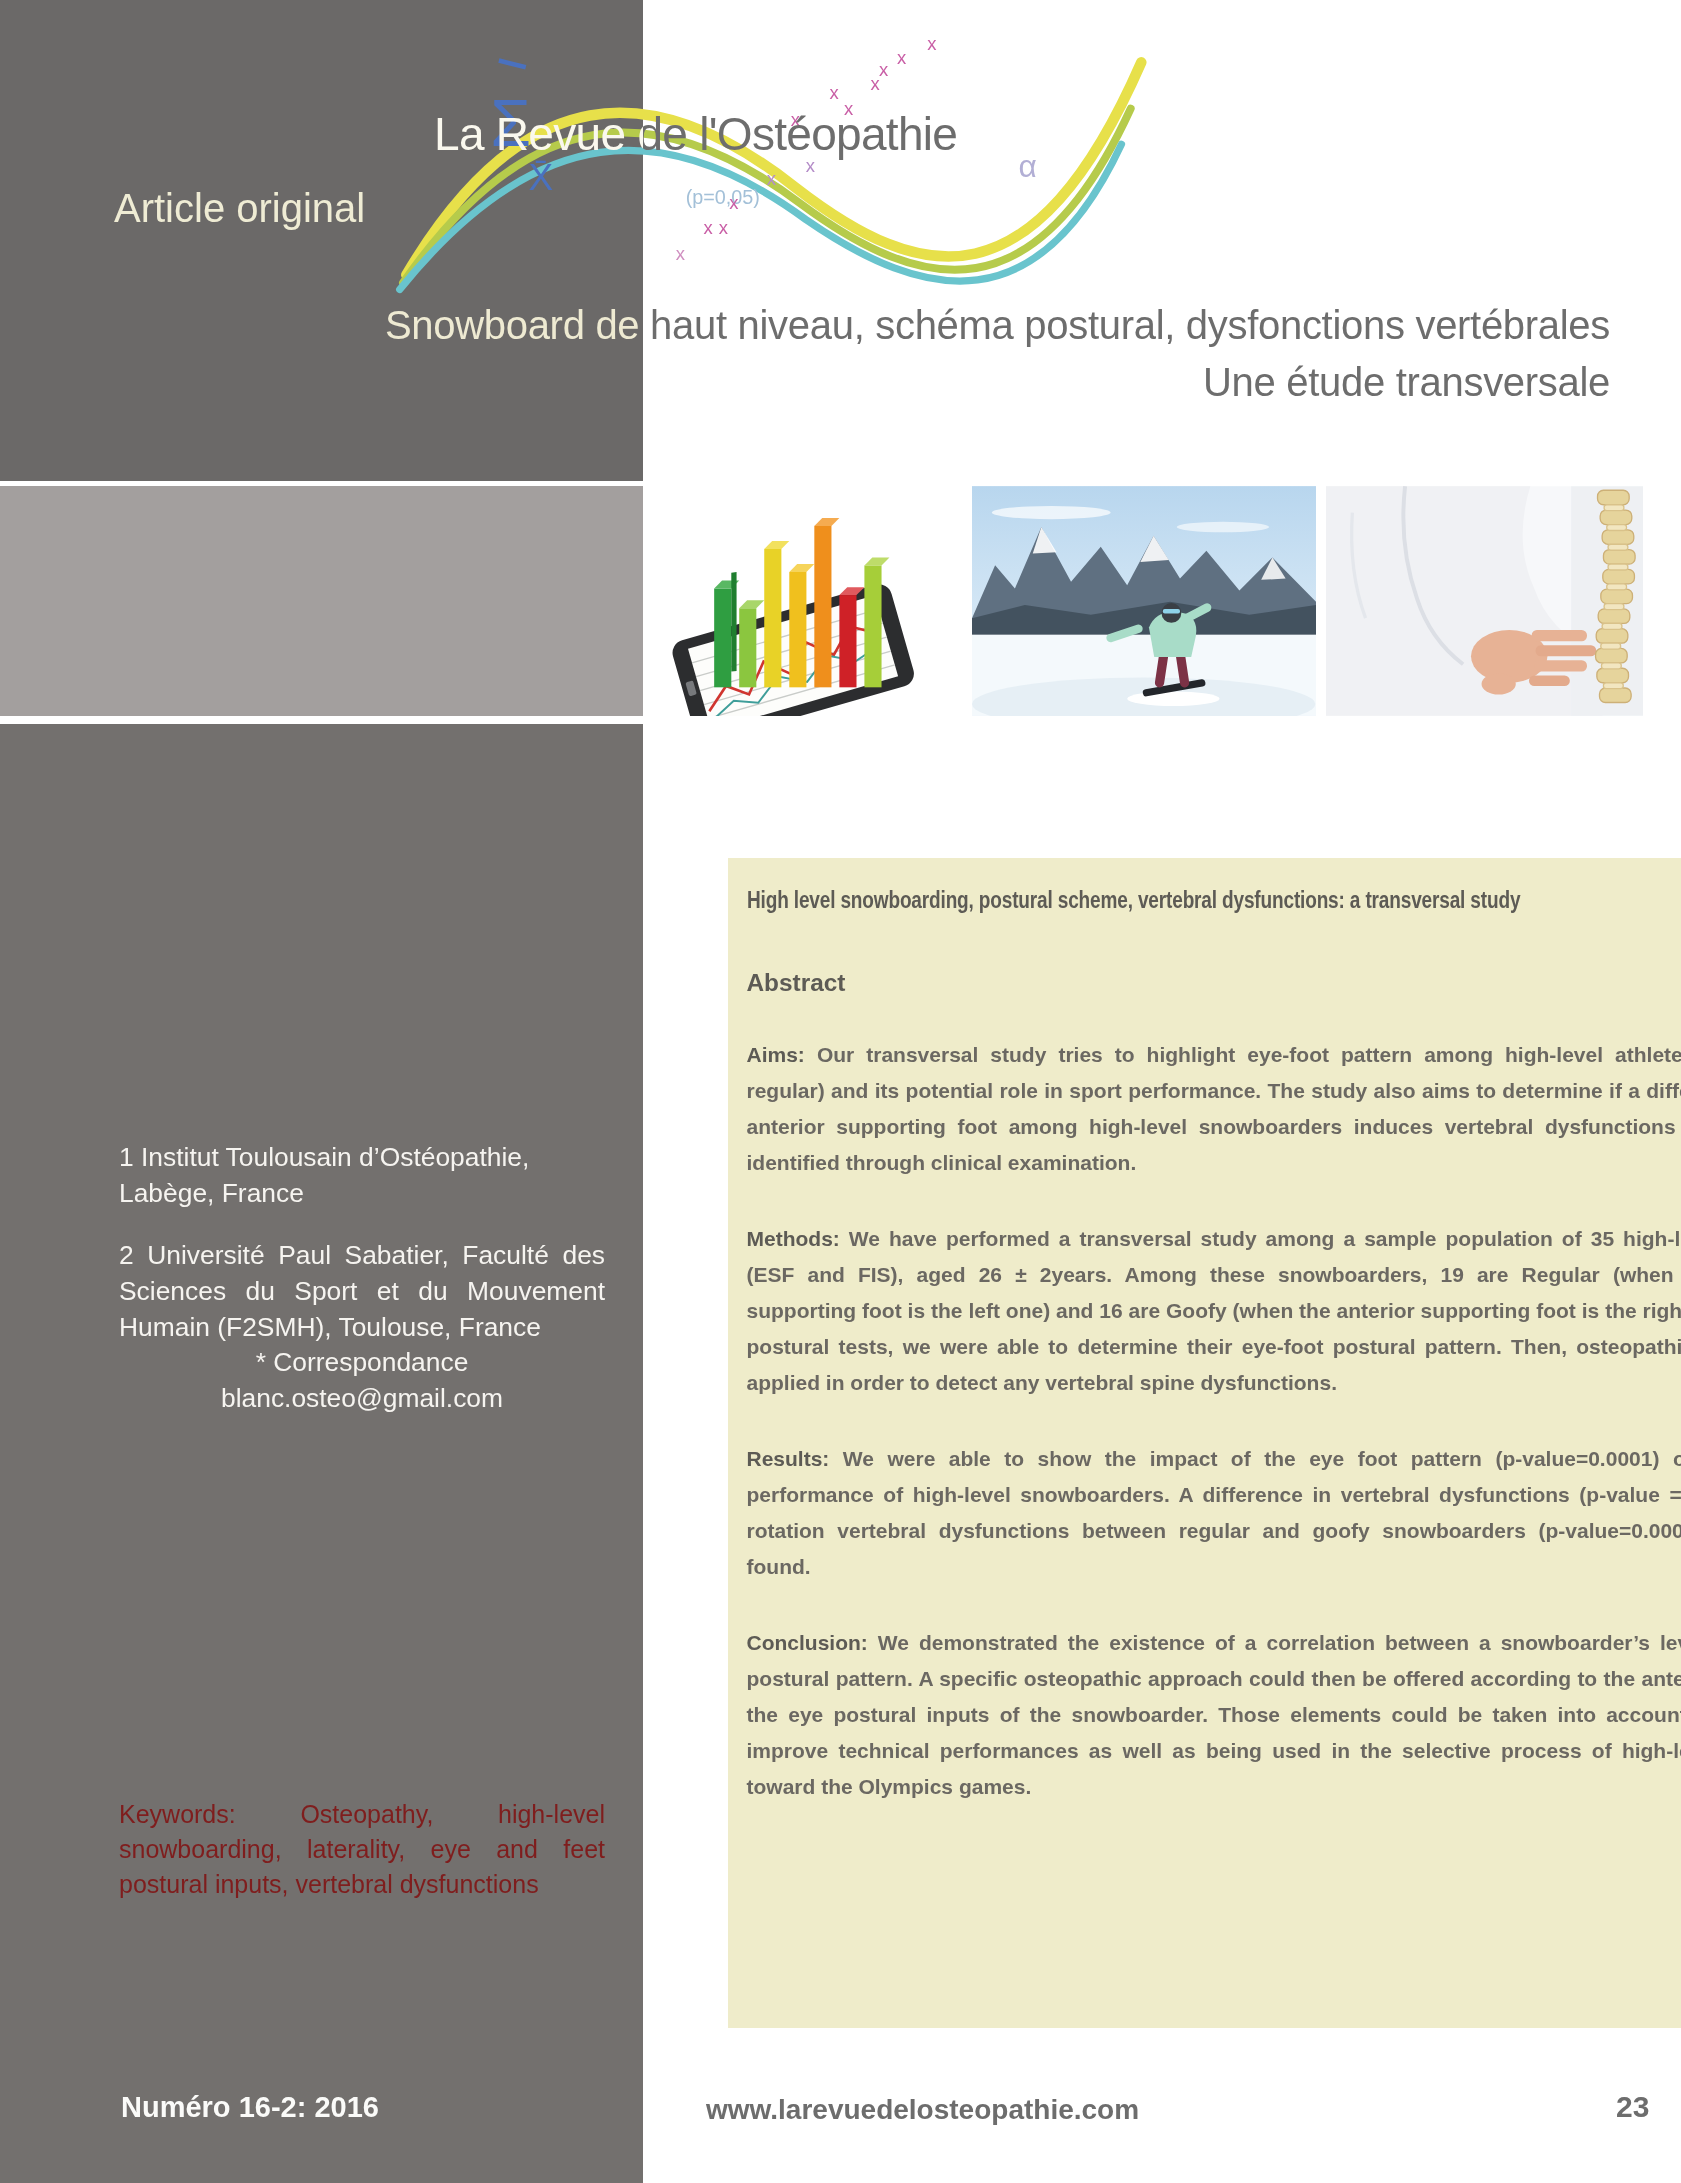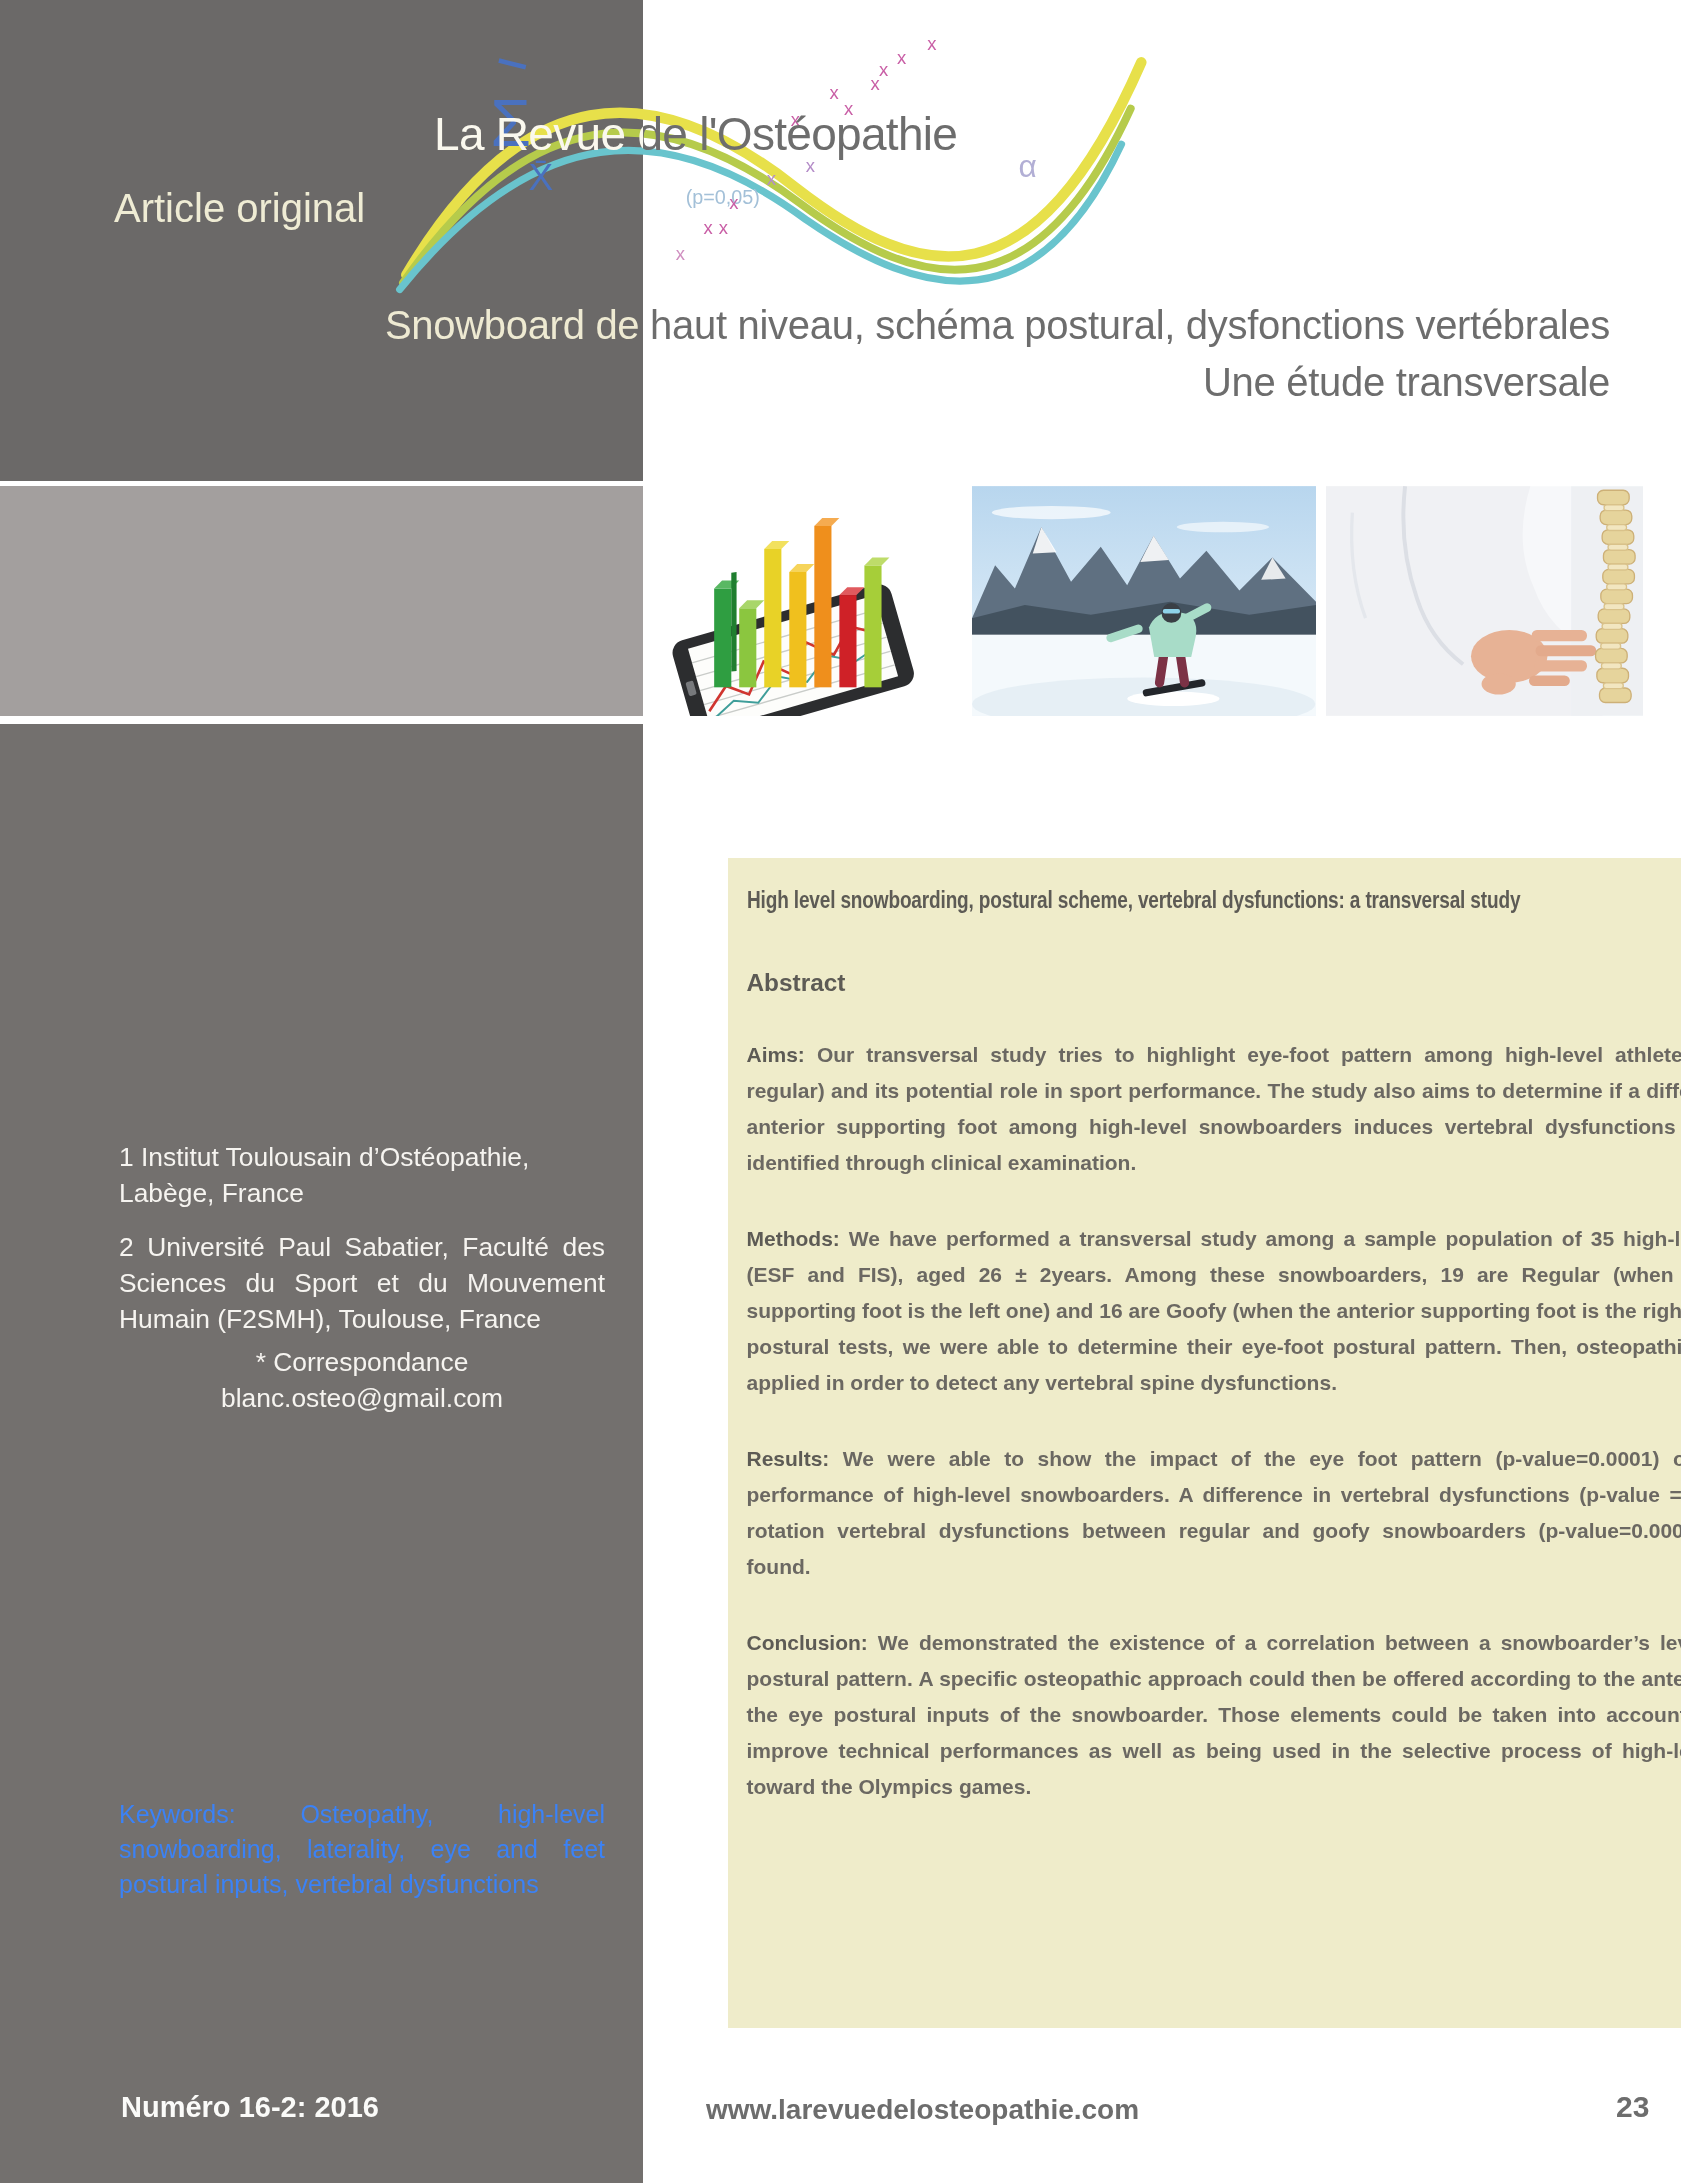--- a/index.html
+++ b/index.html
@@ -34,24 +34,24 @@
   #fig3{left:1326px;width:317px;}
 
   
   .authors{position:absolute;left:119px;top:838px;color:#fbfbf9;
            font-weight:bold;font-style:italic;font-size:33px;}
   .authors .author-row{height:48px;line-height:48px;}
   .author-sup{font-size:18.5px;vertical-align:super;letter-spacing:1.3px;}
   .affils{position:absolute;left:119px;top:1139px;width:486px;color:#f6f4f0;
           font-size:26.4px;line-height:36px;}
   .affils p{margin:0;}
-  .affils p + p{margin-top:18px;text-align:justify;}
+  .affils p + p{margin-top:26px;text-align:justify;}
   .correspondence{position:absolute;left:119px;top:1344px;width:486px;color:#f6f4f0;
           font-size:26.4px;line-height:36px;text-align:center;}
-  .kw{position:absolute;left:119px;width:486px;color:#3b82f6;font-size:25px;
+  .kw{position:absolute;left:119px;width:486px;color:#7f1d1d;font-size:25px;
       line-height:35px;text-align:justify;}
   #kw-en{top:1797px;}
   #kw-fr{top:1922px;}
 
   
   .abstract-box{position:absolute;left:728px;top:858px;width:1100px;height:1170px;
                 background:#efecca;box-sizing:border-box;padding:28px 18.5px 26.4px 18.5px;
                 overflow:hidden;}
   .abs-title{font-weight:bold;font-size:24.4px;color:#5d5b55;white-space:nowrap;
              letter-spacing:-0.2px;transform:scaleX(0.78);transform-origin:left top;}

